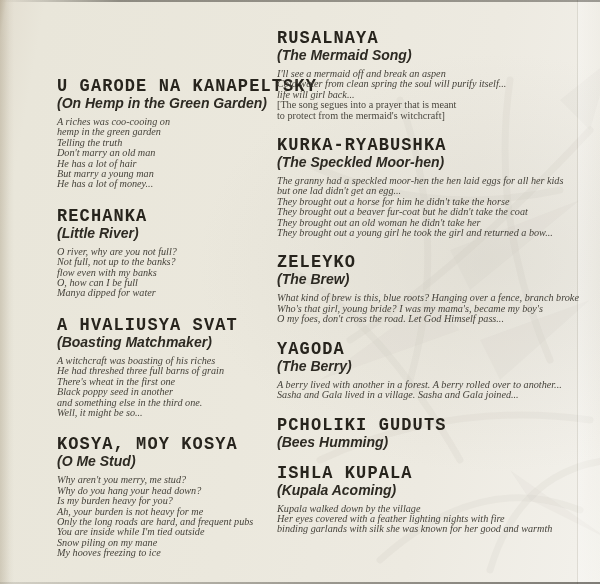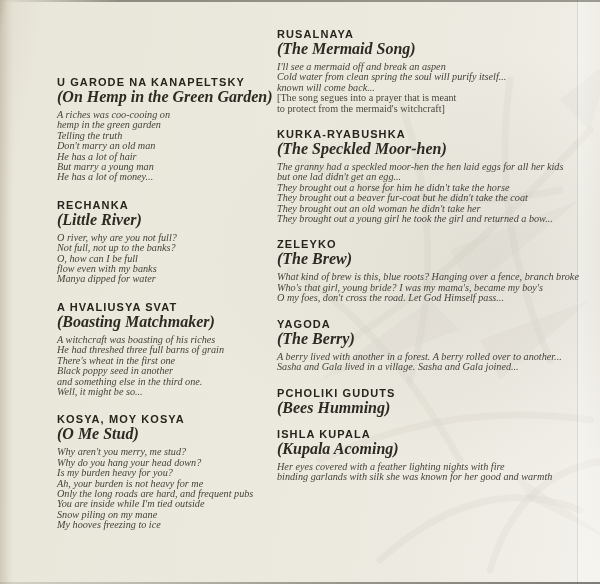--- a/index.html
+++ b/index.html
@@ -37,35 +37,35 @@
     position:absolute; right:-20px; top:40px; width:360px; height:540px;
     opacity:0.55; pointer-events:none;
   }
   .col { position:absolute; }
   .col-left  { left:57px;  top:76px;  width:216px; }
   .col-right { left:277px; top:28px;  width:304px; }
   .song { margin:0 0 16px 0; }
   .col-right .song { margin-bottom:14px; }
   .song-title {
     margin:0 0 2px 0;
-    font-family:Liberation Sans, sans-serif;
+    font-family:Liberation Mono, monospace;
     font-weight:bold;
-    font-size:11px;
+    font-size:17px;
     letter-spacing:1.1px;
     color:#27241d;
     transform:scaleY(1.04);
     transform-origin:left top;
     white-space:nowrap;
   }
   .song-subtitle {
     margin:0 0 7px 0;
-    font-family:Liberation Serif, serif;
+    font-family:Liberation Sans, sans-serif;
     font-weight:bold;
     font-style:italic;
-    font-size:16px;
+    font-size:14px;
     line-height:13px;
     color:#2d2a23;
     white-space:nowrap;
   }
   .line {
     margin:0;
     font-style:italic;
     font-size:10.2px;
     line-height:10.4px;
     color:#46433b;
@@ -119,22 +119,22 @@
         </div>
     <div class="song-notes"></div>
   </section>
 
   <section class="song">
     <h3 class="song-title">RECHANKA</h3>
     <p class="song-subtitle">(Little River)</p>
     <div class="song-lines">
           <p class="line">O river, why are you not full?</p>
           <p class="line">Not full, not up to the banks?</p>
+          <p class="line">flow even with my banks</p>
           <p class="line">O, how can I be full</p>
-          <p class="line">flow even with my banks</p>
           <p class="line">Manya dipped for water</p>
         </div>
     <div class="song-notes"></div>
   </section>
 
   <section class="song">
     <h3 class="song-title">A HVALIUSYA SVAT</h3>
     <p class="song-subtitle">(Boasting Matchmaker)</p>
     <div class="song-lines">
           <p class="line">A witchcraft was boasting of his riches</p>
@@ -163,21 +163,21 @@
     <div class="song-notes"></div>
   </section>
 </div>
   <div class="col col-right" id="right-column">
   <section class="song">
     <h3 class="song-title">RUSALNAYA</h3>
     <p class="song-subtitle">(The Mermaid Song)</p>
     <div class="song-lines">
           <p class="line">I'll see a mermaid off and break an aspen</p>
           <p class="line">Cold water from clean spring the soul will purify itself...</p>
-          <p class="line">known will come back...</p>
+          <p class="line">life will girl back...</p>
         </div>
     <div class="song-notes">
           <p class="line note">[The song segues into a prayer that is meant</p>
           <p class="line note">to protect from the mermaid's witchcraft]</p>
         </div>
   </section>
 
   <section class="song">
     <h3 class="song-title">KURKA-RYABUSHKA</h3>
     <p class="song-subtitle">(The Speckled Moor-hen)</p>
@@ -216,19 +216,20 @@
   <section class="song">
     <h3 class="song-title">PCHOLIKI GUDUTS</h3>
     <p class="song-subtitle">(Bees Humming)</p>
     <div class="song-notes"></div>
   </section>
 
   <section class="song">
     <h3 class="song-title">ISHLA KUPALA</h3>
     <p class="song-subtitle">(Kupala Acoming)</p>
     <div class="song-lines">
+          <p class="line">Kupala walked down by the village</p>
           <p class="line">Her eyes covered with a feather lighting nights with fire</p>
           <p class="line">binding garlands with silk she was known for her good and warmth</p>
         </div>
     <div class="song-notes"></div>
   </section>
 </div>
 </div>
 
 </body></html>

